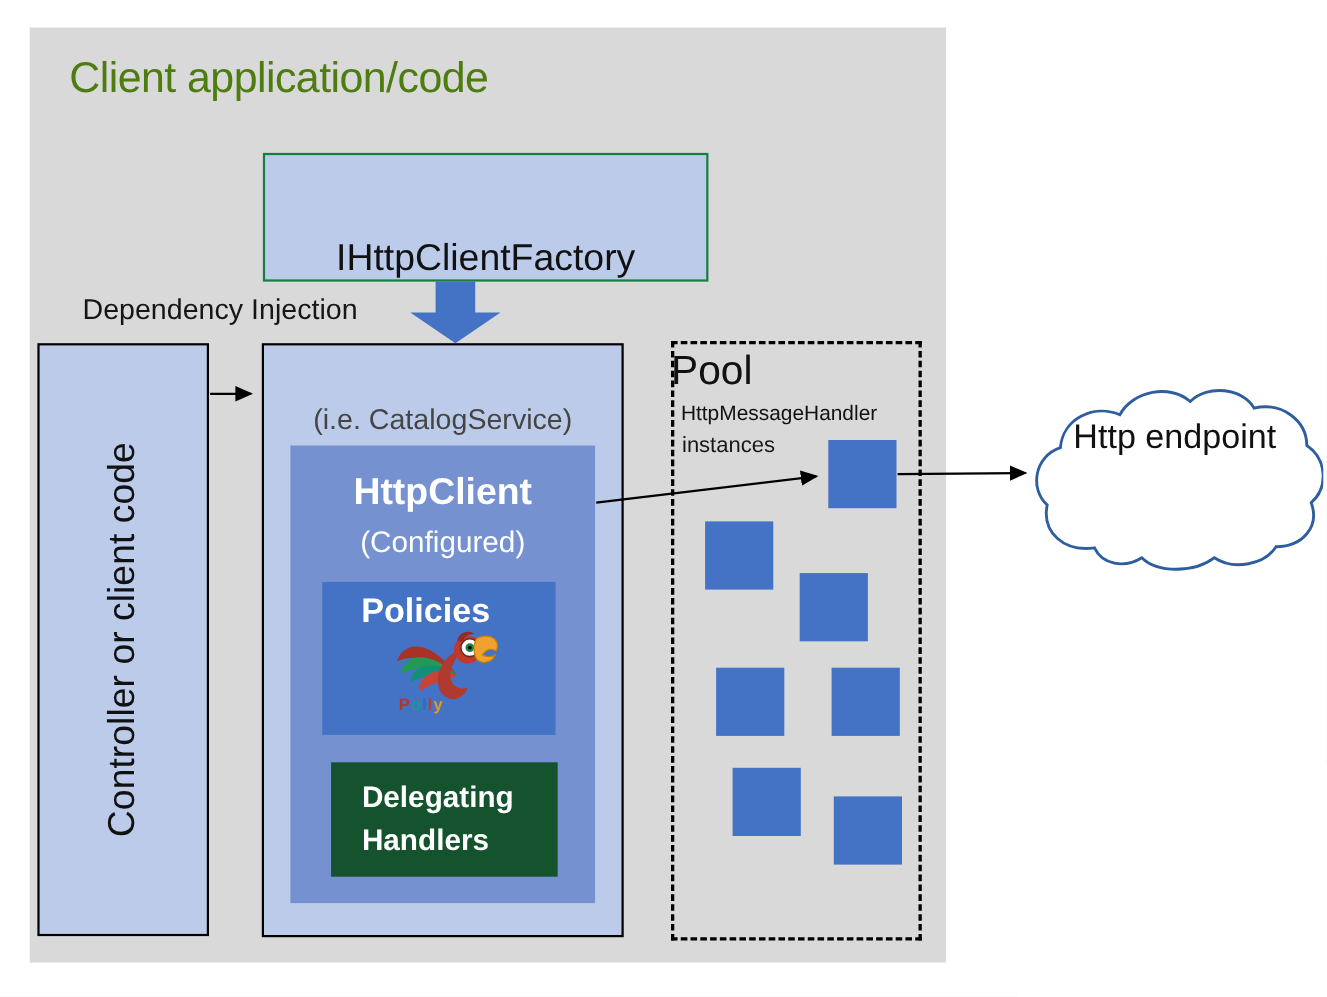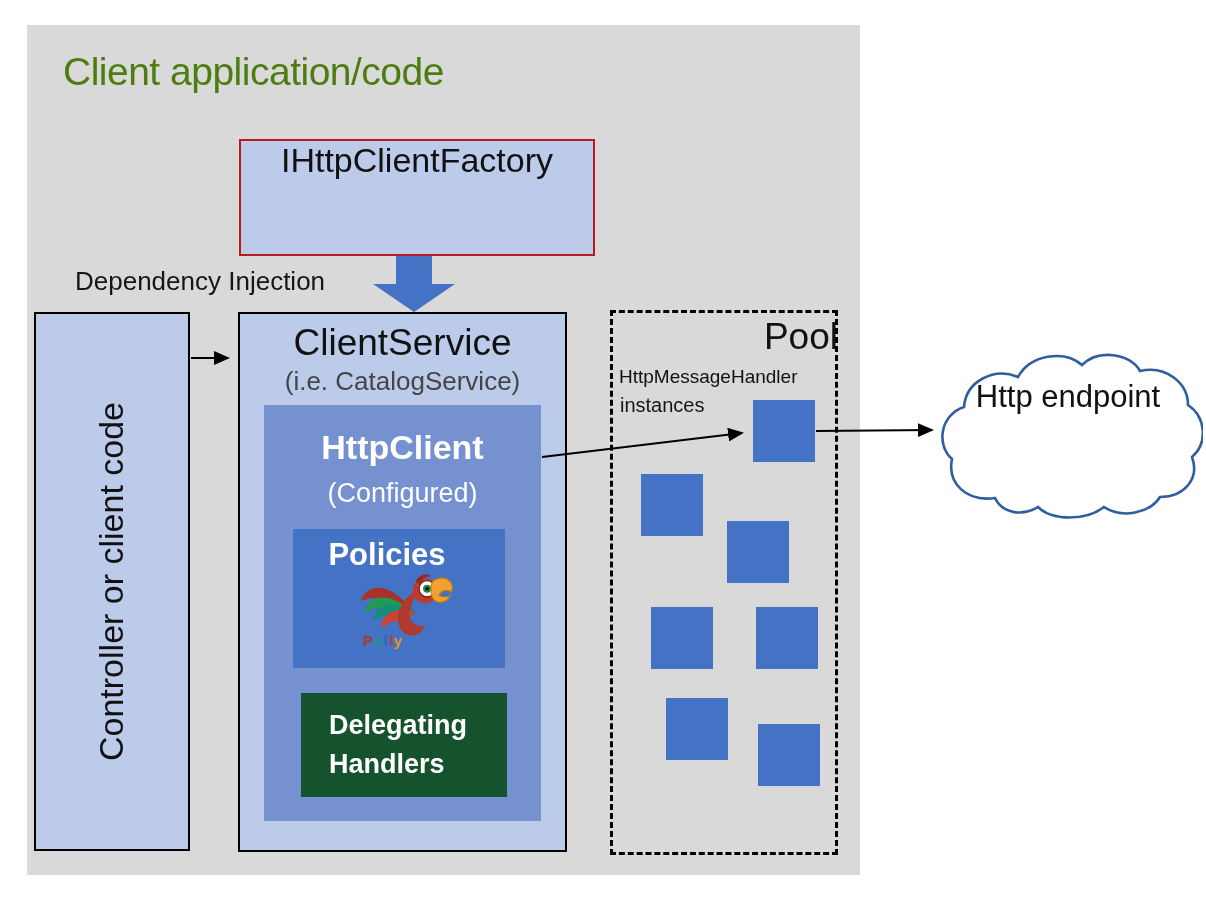--- a/index.html
+++ b/index.html
@@ -7,22 +7,22 @@
     position:relative;width:1206px;height:906px;background:#fff;overflow:hidden;
     font-family:"Liberation Sans","DejaVu Sans",sans-serif;color:#1a1a1a;
   }
   .abs{position:absolute;}
 
   
   .app-bg{left:27px;top:25px;width:833px;height:850px;background:#d9d9d9;}
   .app-title{left:63px;top:50px;font-size:39px;letter-spacing:-0.5px;color:#4d7c0f;}
 
   
-  .factory-box{left:239px;top:139px;width:356px;height:117px;background:#bccbea;
-    border:2px solid #b91c1c;box-sizing:border-box;display:flex;align-items:flex-start;justify-content:center;}
+  .factory-box{left:239px;top:139px;width:405px;height:117px;background:#bccbea;
+    border:2px solid #15803d;box-sizing:border-box;display:flex;align-items:flex-end;justify-content:center;}
   .factory-label{font-size:34px;color:#111;}
 
   .dep-inj-label{left:75px;top:266px;width:290px;font-size:26px;color:#161616;}
 
   
   .controller-box{left:34px;top:312px;width:156px;height:539px;background:#bccbea;
     border:2px solid #000;box-sizing:border-box;display:flex;align-items:center;justify-content:center;}
   .controller-label{transform:rotate(-90deg);white-space:nowrap;font-size:34px;color:#111;}
 
   
@@ -42,21 +42,21 @@
   .polly-svg{left:358px;top:572px;width:96px;height:72px;}
   .polly-wordmark{left:293px;top:632px;width:180px;text-align:center;font-size:15px;font-weight:bold;letter-spacing:1px;}
 
   
   .dh-box{left:301px;top:693px;width:206px;height:104px;background:#14532d;
     box-sizing:border-box;padding:13px 0 0 28px;}
   .dh-label{font-size:27px;font-weight:bold;color:#fff;line-height:1.45;width:165px;}
 
   
   .pool-box{left:610px;top:310px;width:228px;height:545px;border:3px dashed #000;box-sizing:border-box;}
-  .pool-title{left:610px;top:316px;width:228px;text-align:right;font-size:37px;color:#111;}
+  .pool-title{left:610px;top:316px;width:228px;text-align:left;font-size:37px;color:#111;}
   .pool-type{left:619px;top:366px;width:214px;font-size:19px;font-weight:normal;color:#111;white-space:nowrap;}
   .pool-instances{left:620px;top:394px;font-size:20px;color:#161616;}
   .pool-square{position:absolute;background:#4472c4;}
 
   
   .cloud-wrap{left:933px;top:338px;width:270px;height:200px;}
   .cloud-label{left:933px;top:372px;width:270px;text-align:center;font-size:31px;color:#111;line-height:1.6;}
 
   .arrow-layer{left:0;top:0;width:1206px;height:906px;pointer-events:none;}
 </style>
@@ -72,21 +72,20 @@
     <span class="factory-label">IHttpClientFactory</span>
   </div>
 
   <div class="abs dep-inj-label">Dependency Injection</div>
 
   <div class="abs controller-box">
     <span class="controller-label">Controller or client code</span>
   </div>
 
   <div class="abs cs-box"></div>
-  <div class="abs cs-title">ClientService</div>
   <div class="abs cs-subtitle">(i.e. CatalogService)</div>
 
   <div class="abs hc-box"></div>
   <div class="abs hc-title">HttpClient</div>
   <div class="abs hc-subtitle">(Configured)</div>
 
   <div class="abs policies-box"></div>
   <div class="abs policies-label">Policies</div>
   <svg class="abs polly-svg" viewBox="0 0 100 74">
 

